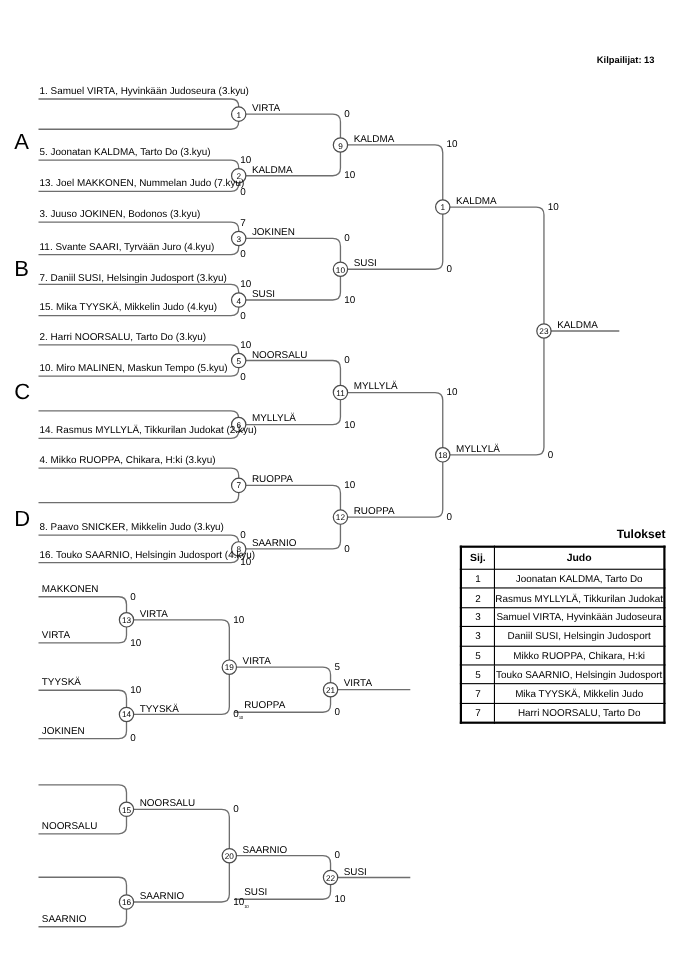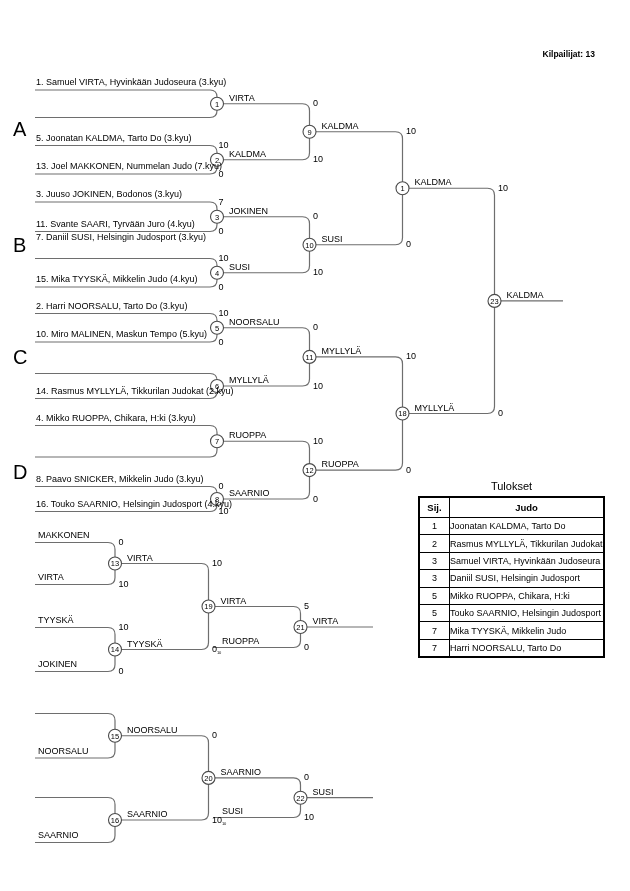--- a/index.html
+++ b/index.html
@@ -8,28 +8,28 @@
   .abs{position:absolute;white-space:pre;}
   .title{top:18px;left:0;width:630px;text-align:center;font-size:19px;font-weight:bold;}
   .competitors{top:49px;left:400px;width:195px;text-align:right;font-size:8.5px;font-weight:bold;}
   .sec{font-size:20px;}
   .pl{font-size:9px;}          
   .wl{font-size:9px;}          
   .sc{font-size:9px;line-height:10px;}  
   .sc sub{font-size:4px;vertical-align:-2px;letter-spacing:-0.3px;}
   .cn{position:absolute;width:14px;text-align:center;font-size:7.5px;line-height:9px;}
   svg.bracket{position:absolute;left:0;top:0;}
-  .res-title{left:418px;top:480px;width:187px;text-align:center;font-weight:normal;font-size:11px;}
+  .res-title{left:418px;top:480px;width:187px;text-align:right;font-weight:bold;font-size:11px;}
   table.results{position:absolute;left:418px;top:496px;width:187px;border-collapse:collapse;
         table-layout:fixed;border:2px solid #000;font-size:9px;}
   table.results th,table.results td{border:1.5px solid #000;padding:0;}
   table.results th{height:19px;font-size:9.5px;font-weight:bold;text-align:center;}
   table.results td{height:16.4px;}
   td.rank{text-align:center;}
-  td.pname{text-align:left;padding-left:6px;white-space:nowrap;overflow:visible;}
+  td.pname{text-align:center;padding-left:6px;white-space:nowrap;overflow:visible;}
 </style>
 </head>
 <body>
 
 <div class="page">
 
   <svg class="bracket" width="630" height="891" viewBox="0 0 630 891">
     <g fill="none" stroke="#6e6e6e" stroke-width="1.2">
 
       <path d="M35,90 H210 Q217,90 217,97 V110.5 Q217,117.5 210,117.5 H35"></path>
@@ -96,21 +96,21 @@
   <div class="abs sec" style="left:13px;top:118px">A</div>
   <div class="abs sec" style="left:13px;top:234px">B</div>
   <div class="abs sec" style="left:13px;top:346px">C</div>
   <div class="abs sec" style="left:13px;top:461px">D</div>
 
   <div class="abs pl" style="left:36px;top:77px">1. Samuel VIRTA, Hyvinkään Judoseura (3.kyu)</div>
   <div class="abs pl" style="left:36px;top:132.5px">5. Joonatan KALDMA, Tarto Do (3.kyu)</div>
   <div class="abs pl" style="left:36px;top:161px">13. Joel MAKKONEN, Nummelan Judo (7.kyu)</div>
   <div class="abs pl" style="left:36px;top:189px">3. Juuso JOKINEN, Bodonos (3.kyu)</div>
   <div class="abs pl" style="left:36px;top:218.5px">11. Svante SAARI, Tyrvään Juro (4.kyu)</div>
-  <div class="abs pl" style="left:36px;top:232px">7. Daniil SUSI, Helsingin Judosport (3.kyu)</div>
+  <div class="abs pl" style="left:36px;top:247px">7. Daniil SUSI, Helsingin Judosport (3.kyu)</div>
   <div class="abs pl" style="left:36px;top:274px">15. Mika TYYSKÄ, Mikkelin Judo (4.kyu)</div>
   <div class="abs pl" style="left:36px;top:300.5px">2. Harri NOORSALU, Tarto Do (3.kyu)</div>
   <div class="abs pl" style="left:36px;top:329px">10. Miro MALINEN, Maskun Tempo (5.kyu)</div>
   <div class="abs pl" style="left:36px;top:385.5px">14. Rasmus MYLLYLÄ, Tikkurilan Judokat (2.kyu)</div>
   <div class="abs pl" style="left:36px;top:412.5px">4. Mikko RUOPPA, Chikara, H:ki (3.kyu)</div>
   <div class="abs pl" style="left:36px;top:473.5px">8. Paavo SNICKER, Mikkelin Judo (3.kyu)</div>
   <div class="abs pl" style="left:36px;top:498.5px">16. Touko SAARNIO, Helsingin Judosport (4.kyu)</div>
 
   <div class="abs pl" style="left:38px;top:530px">MAKKONEN</div>
   <div class="abs pl" style="left:38px;top:572px">VIRTA</div>

